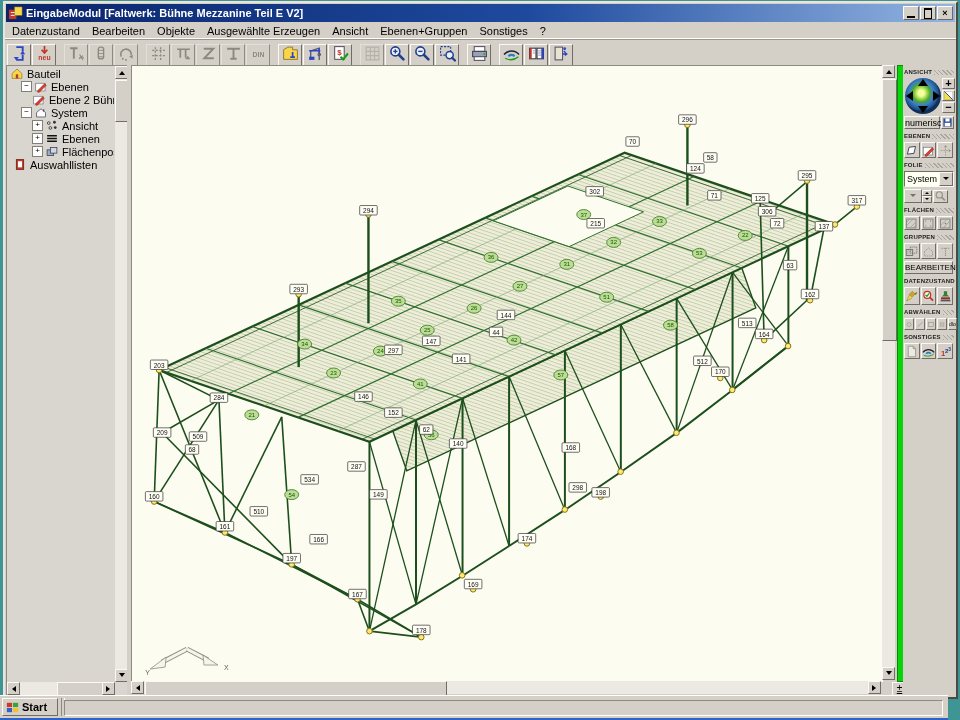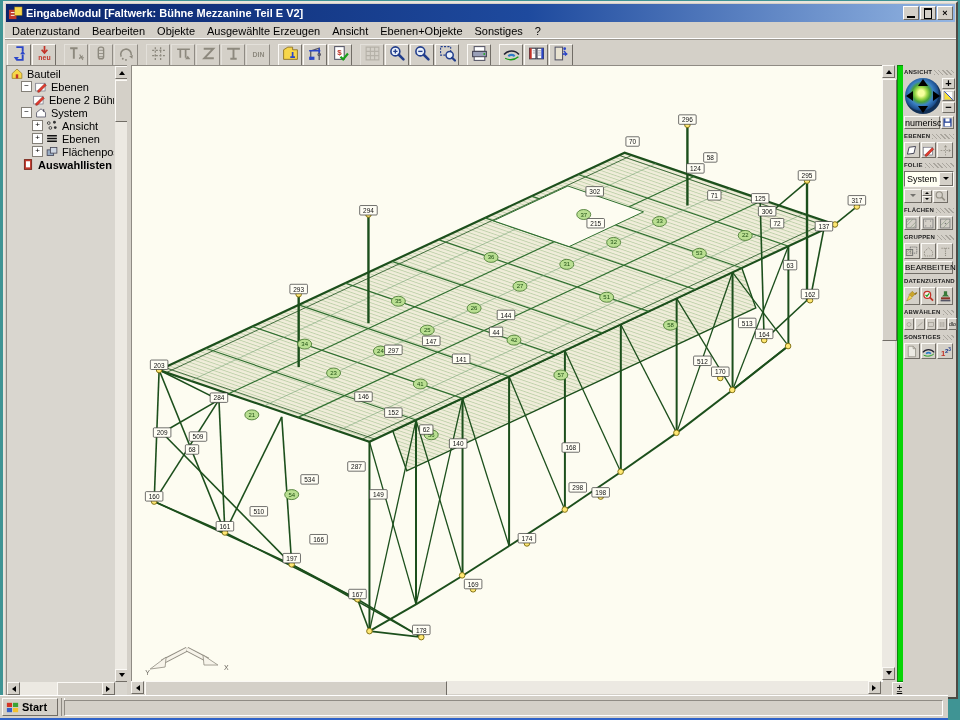--- a/index.html
+++ b/index.html
@@ -115,21 +115,21 @@
         <span style="display:block;height:8px;margin:1px 3px 0 3px;border:1px solid #000;border-top-width:2px"></span>
       </button>
     <button class="wbtn">×</button>
   </div>
   <div class="menubar" id="menubar">
       <span class="mi">Datenzustand</span>
       <span class="mi">Bearbeiten</span>
       <span class="mi">Objekte</span>
       <span class="mi">Ausgewählte Erzeugen</span>
       <span class="mi">Ansicht</span>
-      <span class="mi">Ebenen+Objekte</span>
+      <span class="mi">Ebenen+Gruppen</span>
       <span class="mi">Sonstiges</span>
       <span class="mi">?</span>
     </div>
   <div class="toolbar" id="toolbar">
       <button class="tbtn">
         <span><svg viewBox="0 0 16 16">
             <path d="M5 2h6v4M11 9v5H5" fill="none" stroke="#2b46c8" stroke-width="1.8"></path>
             <path d="M11 5.5l2.4 3.2-4.8 0z" fill="#2b46c8"></path>
             <path d="M5 14.5l-2.4-3.2h4.8z" fill="#2b46c8"></path>
           </svg></span>
@@ -322,21 +322,21 @@
             <span class="tlabel">Ebenen</span>
           </div>
           <div class="trow" style="padding-left: 24px;">
             <span class="texp">+</span>
             <span class="tic"><svg viewBox="0 0 16 16">
                 <rect x="2" y="6" width="8" height="7" fill="#9aaec6" stroke="#445"></rect>
                 <rect x="6" y="3" width="8" height="7" fill="#cdd6e2" stroke="#445"></rect>
               </svg></span>
             <span class="tlabel">Flächenpositione</span>
           </div>
-          <div class="trow" style="padding-left: 13px; font-weight: bold;">
+          <div class="trow" style="padding-left: 5px;">
             <span style="width:0px"></span>
             <span class="tic"><svg viewBox="0 0 16 16">
                 <rect x="3.5" y="2" width="9" height="12" fill="#c23a2e" stroke="#701c10"></rect>
                 <rect x="5.5" y="4" width="5" height="7.5" fill="#fff"></rect>
               </svg></span>
             <span class="tlabel">Auswahllisten</span>
           </div>
         </div>
 
       <div class="sb" style="right:0;top:0;width:13px;bottom:13px">

